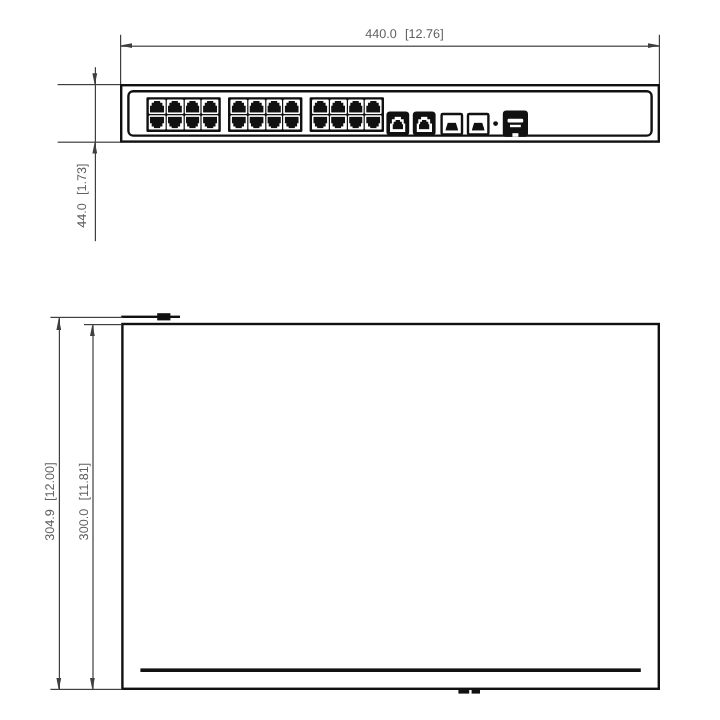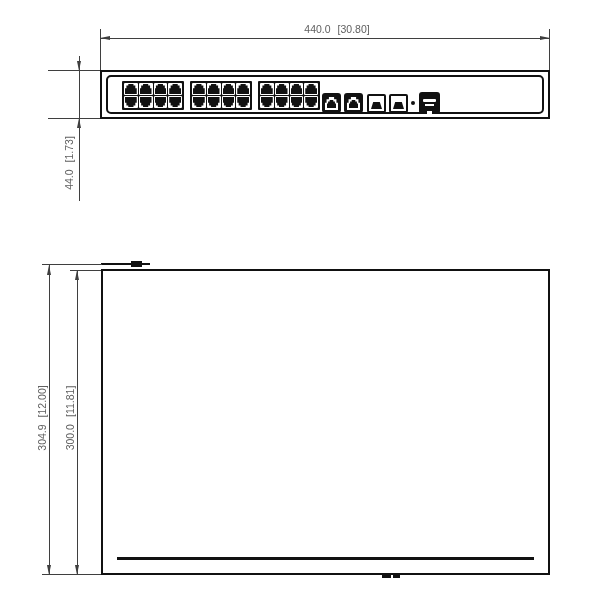--- a/index.html
+++ b/index.html
@@ -64,21 +64,21 @@
 
   <div class="grp">
 
     <div class="abs dline-v" style="left:100px;top:29px;height:41px;"></div>
     <div class="abs dline-v" style="left:549px;top:29px;height:41px;"></div>
     <div class="abs dline-h" style="left:100px;top:38px;width:450px;"></div>
     <div class="arr arr-left" style="left:100px;top:36px;"></div>
     <div class="arr arr-right" style="left:540px;top:36px;"></div>
     <div class="dim-label" style="left:267px;top:23px;width:140px;">
       <span>440.0</span>
-      <span>[30.80]</span>
+      <span>[12.76]</span>
     </div>
 
     <div class="abs dline-h" style="left:48px;top:70px;width:52px;"></div>
     <div class="abs dline-h" style="left:48px;top:118px;width:52px;"></div>
     <div class="abs dline-v" style="left:79px;top:56px;height:145px;"></div>
     <div class="arr arr-down" style="left:77px;top:61px;"></div>
     <div class="arr arr-up" style="left:77px;top:118px;"></div>
     <div class="dim-label rot" style="left:40px;top:157px;width:58px;">
       <span>44.0</span>
       <span>[1.73]</span>

